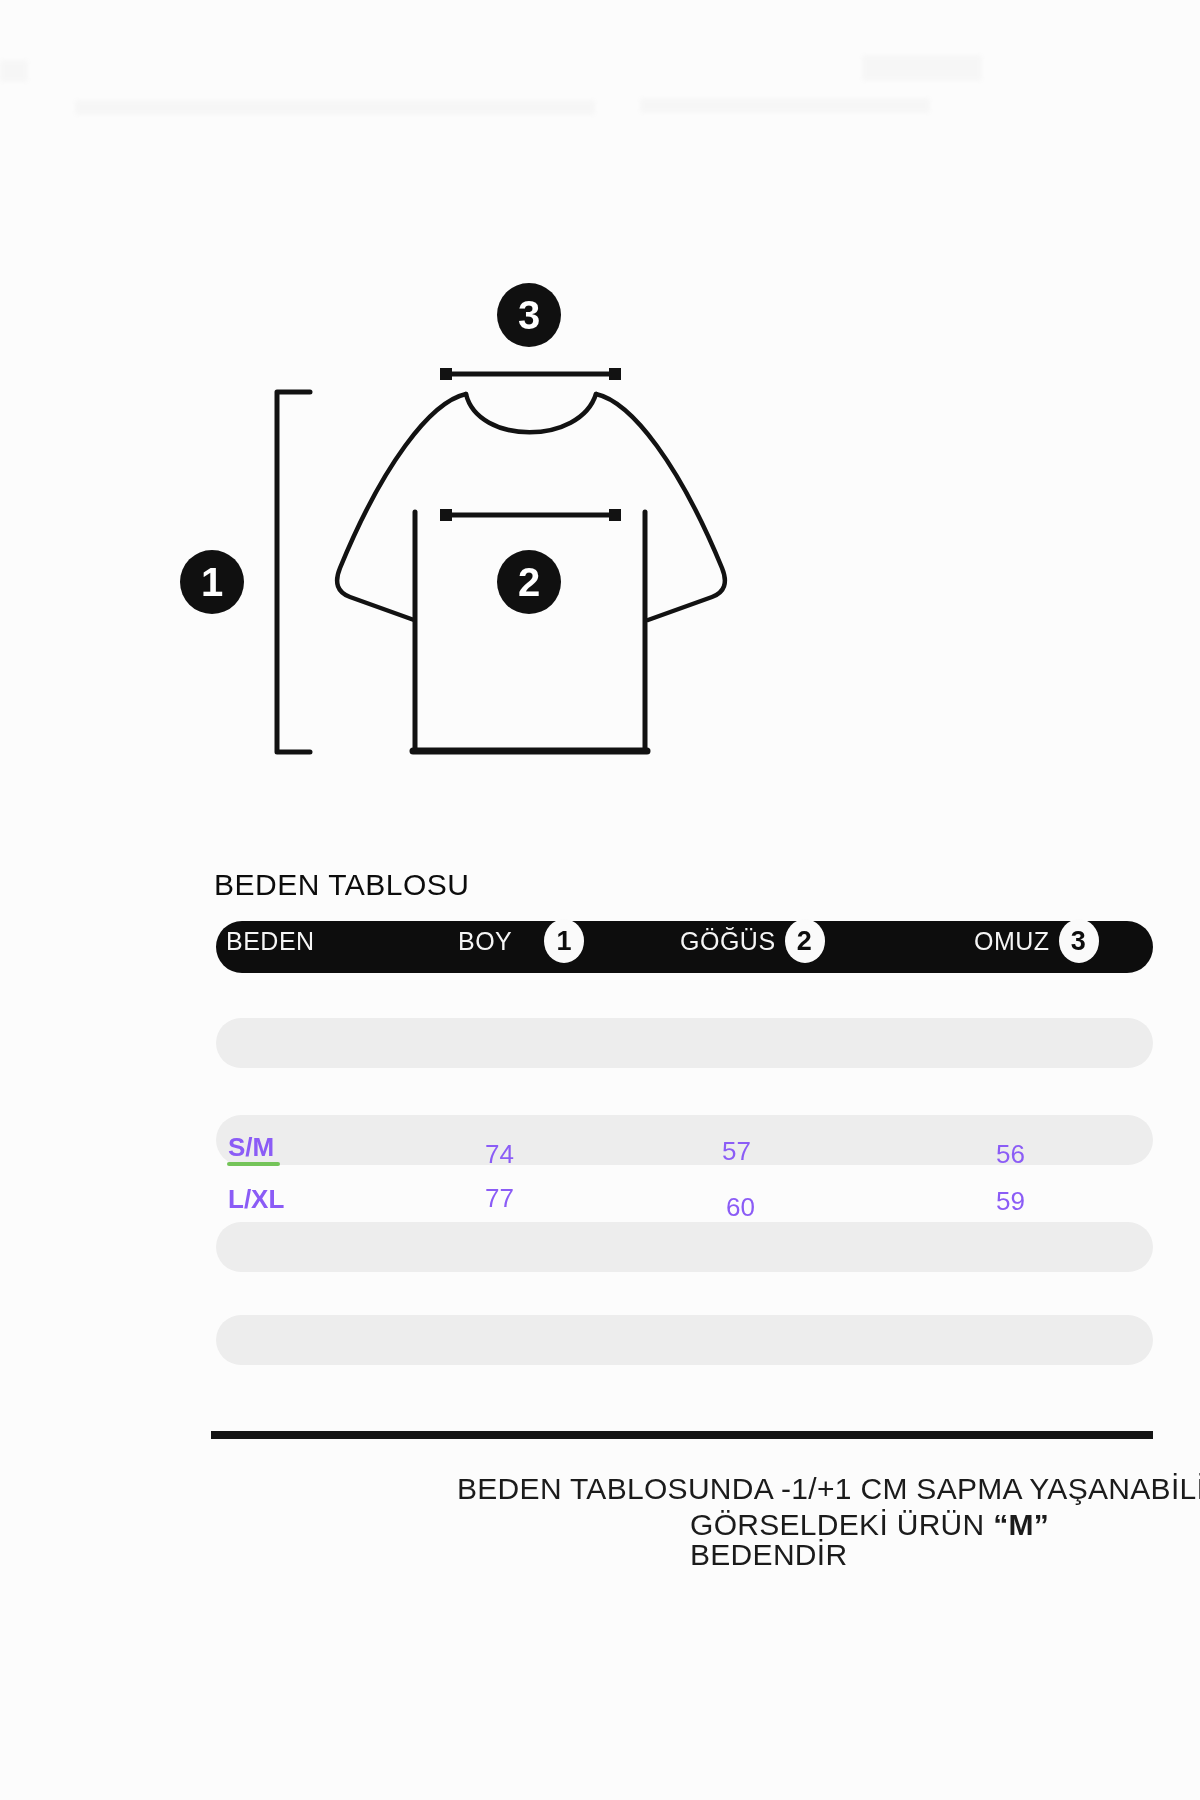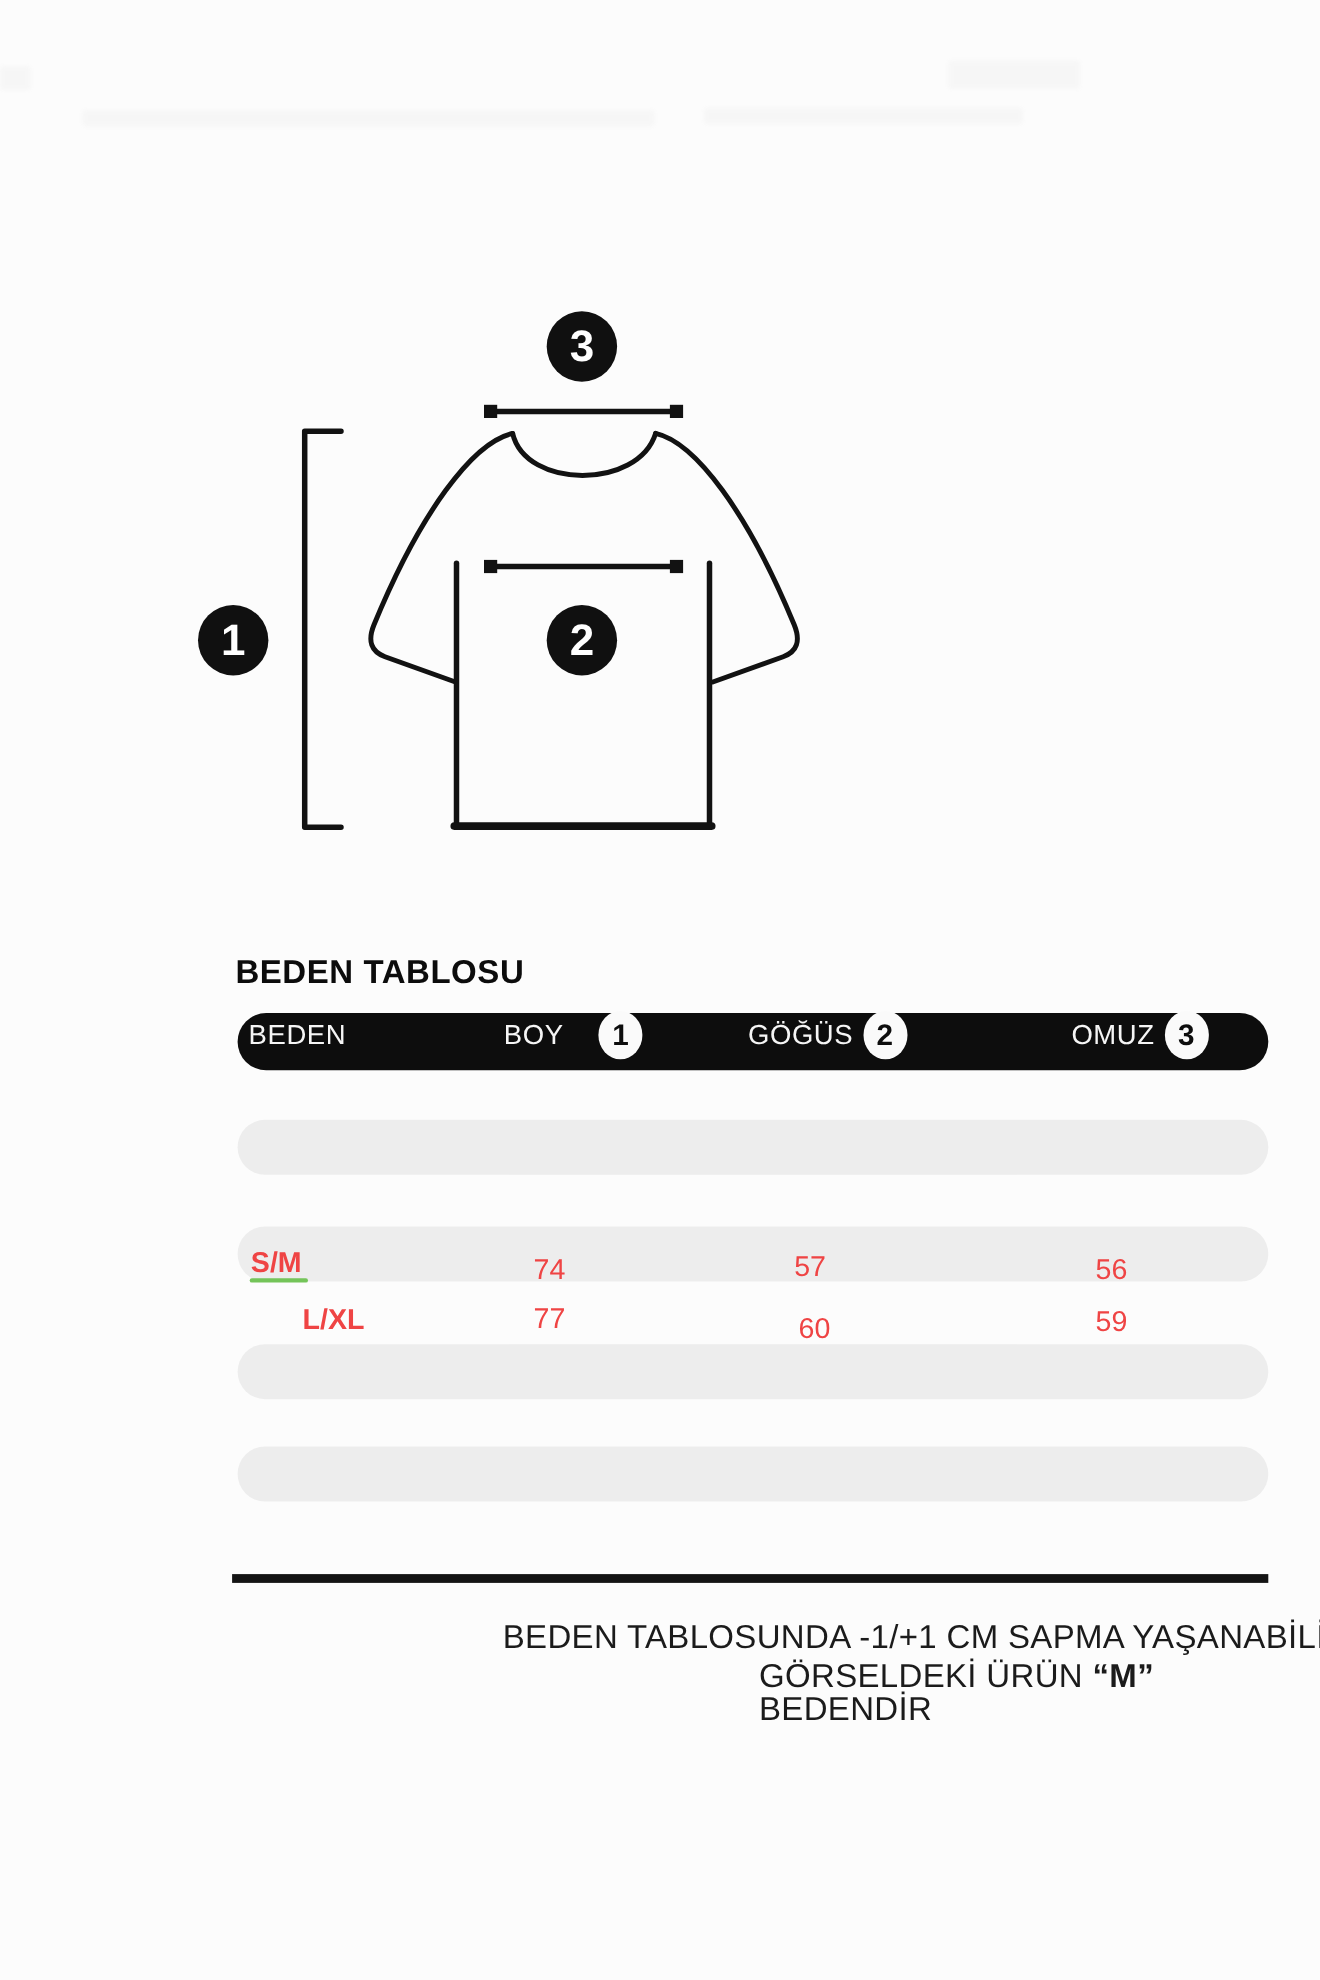--- a/index.html
+++ b/index.html
@@ -13,42 +13,42 @@
   
   .ghost{background:#9a9a9a;opacity:0.05;filter:blur(2px);border-radius:3px;}
   
   .marker-circle{
     width:64px;height:64px;border-radius:50%;background:#101010;
     display:flex;align-items:center;justify-content:center;
     color:#fff;font-size:40px;font-weight:800;line-height:1;
   }
   
   .table-title{
-    font-size:30px;font-weight:700;letter-spacing:0.5px;color:#0c0c0c;
+    font-size:30px;font-weight:400;letter-spacing:0.5px;color:#0c0c0c;
   }
   
   .header-bar{
     left:216px;top:921px;width:937px;height:52px;border-radius:27px;
     background:#0d0d0d;
   }
   .hdr-label{
     position:absolute;top:0;height:40px;display:flex;align-items:center;gap:9px;
     color:#f5f5f5;font-size:25px;font-weight:500;letter-spacing:0.5px;
   }
   .hdr-badge{
     width:40px;height:44px;border-radius:50%;background:#fafafa;
     display:flex;align-items:center;justify-content:center;
     color:#0d0d0d;font-size:27px;font-weight:800;line-height:1;
   }
   
   .pill{
     left:216px;width:937px;height:50px;border-radius:25px;background:#ededed;
   }
   .cell{
-    font-size:26px;font-weight:700;color:#ef4444;white-space:nowrap;
+    font-size:26px;font-weight:700;color:#8b5cf6;white-space:nowrap;
   }
   .cell.num{font-weight:400;}
   .size-underline{height:4px;background:#74c459;border-radius:2px;}
   .divider-line{left:211px;top:1431px;width:942px;height:8px;background:#141414;}
   .note{font-size:30px;color:#1b1b1b;letter-spacing:0.3px;white-space:nowrap;}
   .note b{font-weight:800;}
   svg{position:absolute;left:0;top:0;}
 </style>
 </head>
 <body>
@@ -127,21 +127,21 @@
   <div class="abs pill" style="top:1115px;"></div>
   <div class="abs pill" style="top:1222px;"></div>
   <div class="abs pill" style="top:1315px;"></div>
 
   <div class="abs cell" style="left:228px;top:1132px;">S/M</div>
   <div class="abs size-underline" style="left:227px;top:1162px;width:53px;"></div>
   <div class="abs cell num" style="left:485px;top:1139px;">74</div>
   <div class="abs cell num" style="left:722px;top:1136px;">57</div>
   <div class="abs cell num" style="left:996px;top:1139px;">56</div>
 
-  <div class="abs cell" style="left:228px;top:1184px;margin-left:47px;">L/XL</div>
+  <div class="abs cell" style="left:228px;top:1184px;">L/XL</div>
   <div class="abs cell num" style="left:485px;top:1183px;">77</div>
   <div class="abs cell num" style="left:726px;top:1192px;">60</div>
   <div class="abs cell num" style="left:996px;top:1186px;">59</div>
 
   <div class="abs divider-line"></div>
 
   <div class="abs note" style="left:457px;top:1472px;">BEDEN TABLOSUNDA -1/+1 CM SAPMA YAŞANABİLİR</div>
   <div class="abs note" style="left:690px;top:1508px;">
     <span>GÖRSELDEKİ ÜRÜN </span><b>“M”</b>
   </div>

